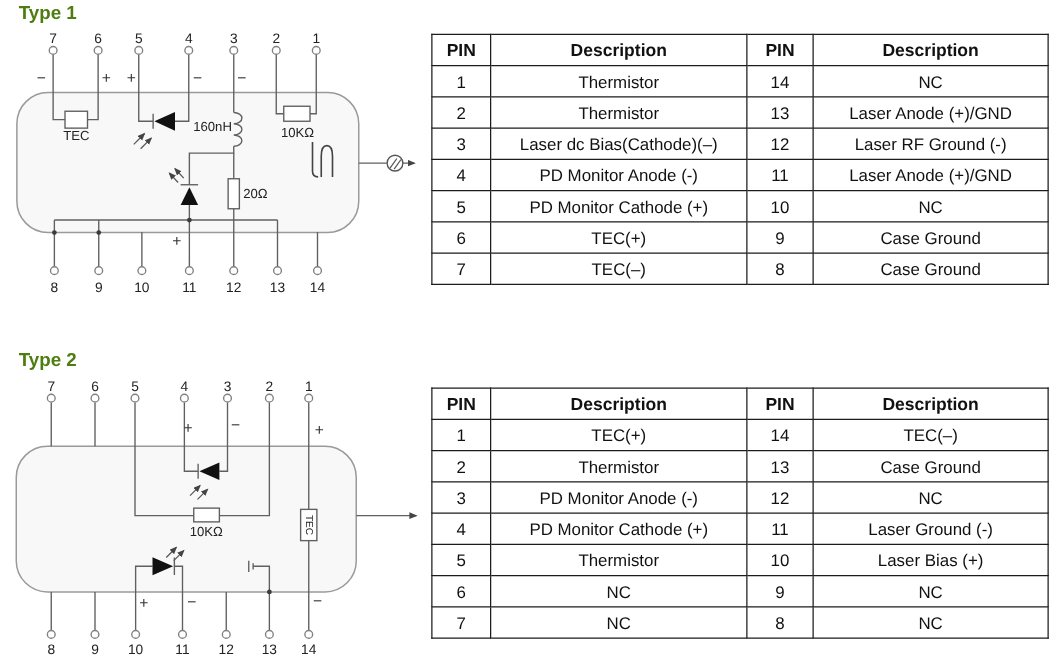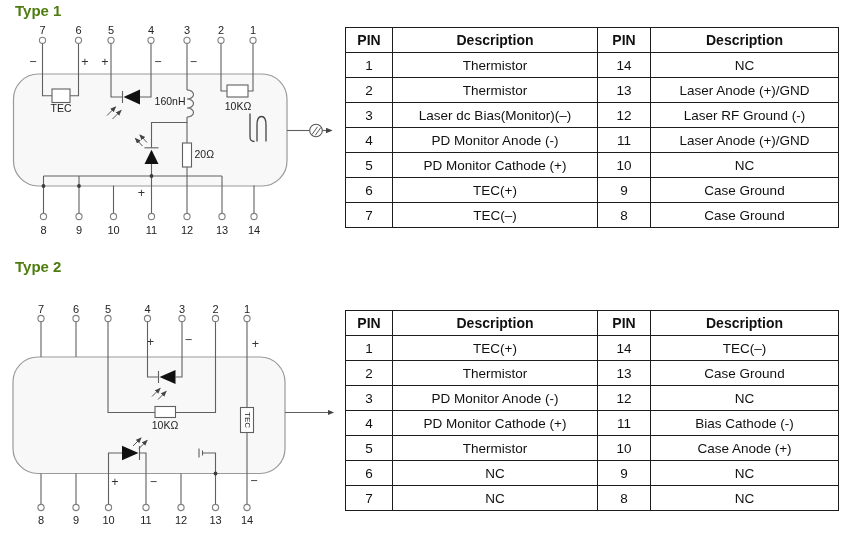--- a/index.html
+++ b/index.html
@@ -22,21 +22,21 @@
   .pin-table th,.pin-table td{
     border:1.5px solid #1c1c1c;text-align:center;vertical-align:middle;
     height:24px;padding:0 2px;overflow:hidden;white-space:nowrap;
   }
   .pin-table th{font-size:14px;font-weight:bold;}
 </style>
 </head>
 <body>
 
 <div class="diagram-title" style="top:2px">Type 1</div>
-<div class="diagram-title" style="top:258px">Type 2</div>
+<div class="diagram-title" style="top:280px">Type 2</div>
 
 <svg style="top:0" width="345" height="262" viewBox="0 0 345 262">
   <defs>
     <marker id="ah1" markerWidth="7" markerHeight="6" refX="5" refY="2.5" orient="auto">
       <path d="M0,0 L6,2.5 L0,5 Z" fill="#444"></path>
     </marker>
   </defs>
 
   <rect x="13.5" y="74" width="273.5" height="112" rx="25" fill="#f8f8f8" stroke="#9a9a9a" stroke-width="1.2"></rect>
 
@@ -277,21 +277,21 @@
       <td>NC</td>
     </tr>
     <tr>
       <td>2</td>
       <td>Thermistor</td>
       <td>13</td>
       <td>Laser Anode (+)/GND</td>
     </tr>
     <tr>
       <td>3</td>
-      <td>Laser dc Bias(Monitor)(–)</td>
+      <td>Laser dc Bias(Cathode)(–)</td>
       <td>12</td>
       <td>Laser RF Ground (-)</td>
     </tr>
     <tr>
       <td>4</td>
       <td>PD Monitor Anode (-)</td>
       <td>11</td>
       <td>Laser Anode (+)/GND</td>
     </tr>
     <tr>
@@ -346,27 +346,27 @@
     <tr>
       <td>3</td>
       <td>PD Monitor Anode (-)</td>
       <td>12</td>
       <td>NC</td>
     </tr>
     <tr>
       <td>4</td>
       <td>PD Monitor Cathode (+)</td>
       <td>11</td>
-      <td>Bias Cathode (-)</td>
+      <td>Laser Ground (-)</td>
     </tr>
     <tr>
       <td>5</td>
       <td>Thermistor</td>
       <td>10</td>
-      <td>Case Anode (+)</td>
+      <td>Laser Bias (+)</td>
     </tr>
     <tr>
       <td>6</td>
       <td>NC</td>
       <td>9</td>
       <td>NC</td>
     </tr>
     <tr>
       <td>7</td>
       <td>NC</td>

